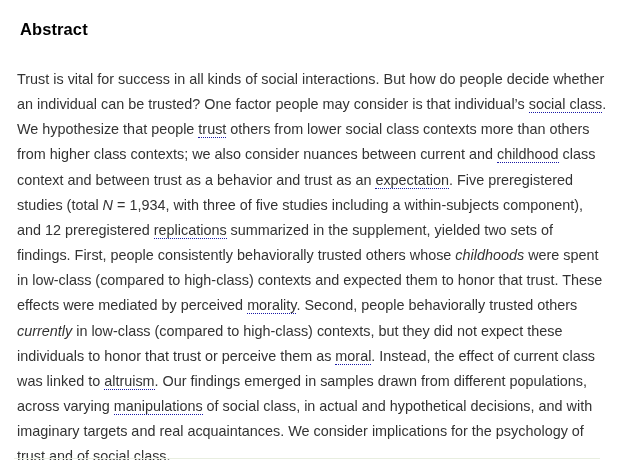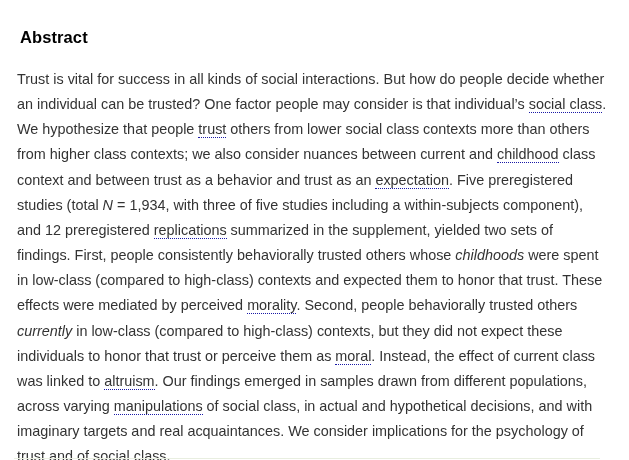--- a/index.html
+++ b/index.html
@@ -2,21 +2,21 @@
 <html><head>
 <meta charset="utf-8">
 <style>
   html, body { margin: 0; padding: 0; background: #ffffff; }
   body { width: 629px; height: 460px; overflow: hidden; position: relative; }
   .abstract {
     position: absolute; left: 17px; top: 0; width: 592px;
   }
   .abstract-heading {
     margin: 0; padding: 0;
-    position: absolute; left: 3px; top: 28px;
+    position: absolute; left: 3px; top: 20px;
     font-family: "Liberation Sans", sans-serif;
     font-weight: bold; font-size: 16.5px; color: #000;
     letter-spacing: 0.1px;
   }
   .abstract-body {
     position: absolute; left: 0; top: 67px; width: 592px;
     margin: 0;
     font-family: "Liberation Sans", sans-serif;
     font-size: 14.4px; line-height: 25.15px; color: #333333;
     word-spacing: 0px;

